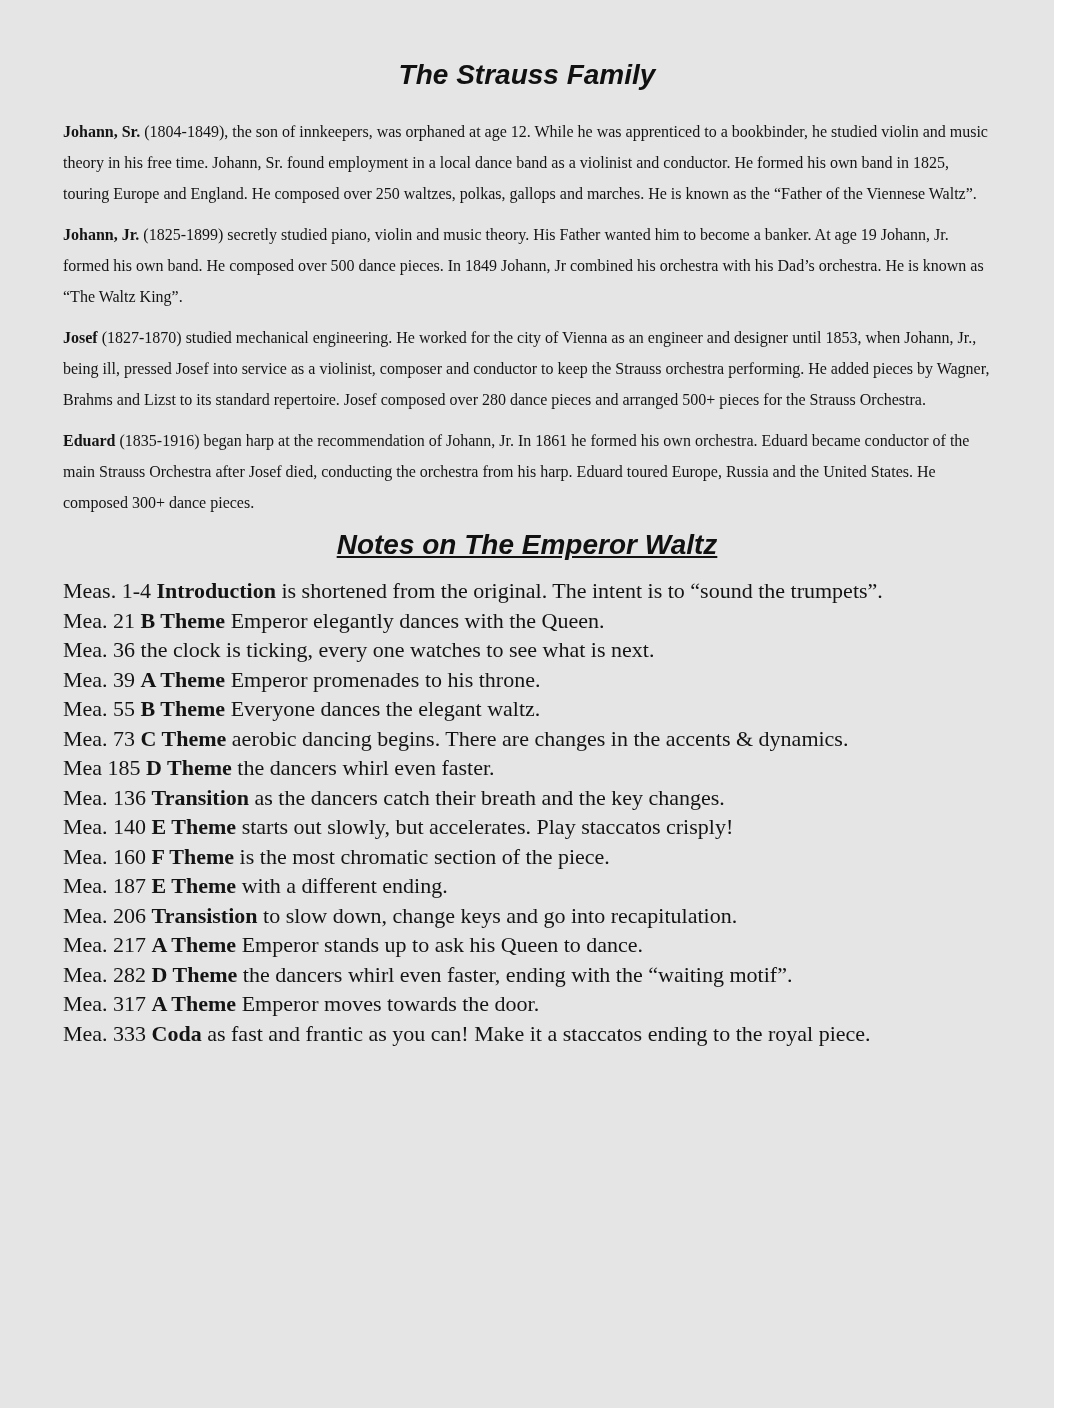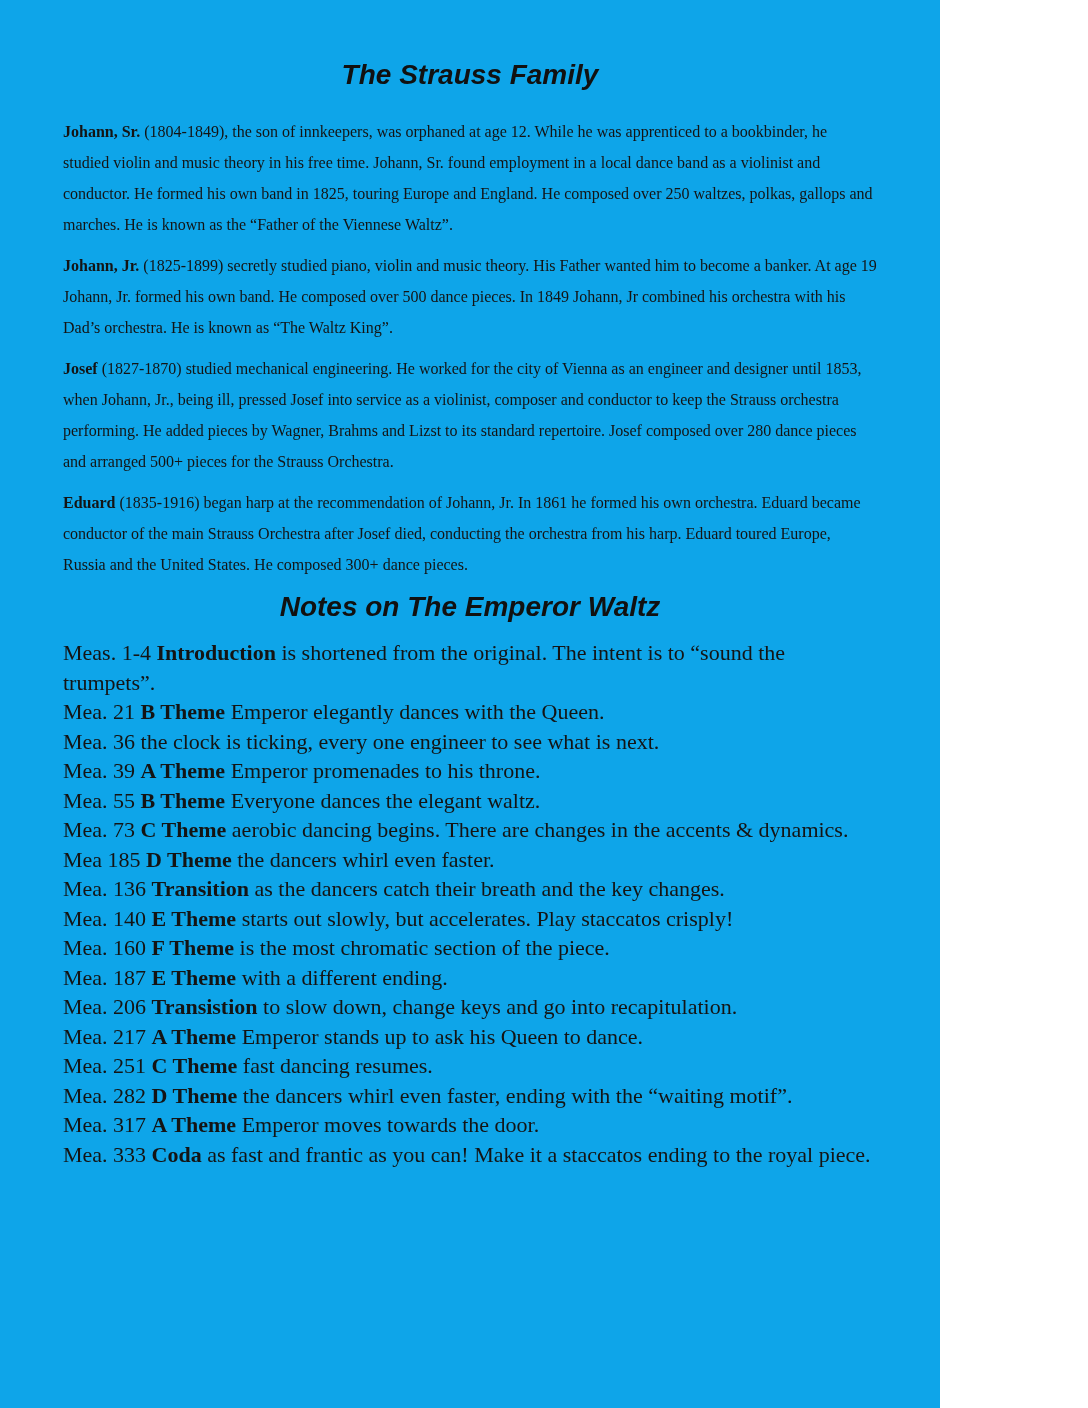--- a/index.html
+++ b/index.html
@@ -2,40 +2,41 @@
 <html><head>
 <meta charset="utf-8">
 <style>
   html, body {
     margin: 0;
     padding: 0;
     background: #ffffff;
   }
   .page {
     position: relative;
-    width: 940px;
+    width: 1054px;
     height: 1408px;
     box-sizing: border-box;
     padding: 58px 63px 0 63px;
-    background: #0ea5e9;
+    background: #e5e5e5;
     color: #141414;
     overflow: hidden;
   }
   .doc-title {
     font-family: "Liberation Sans", sans-serif;
     font-style: italic;
     font-weight: 700;
     font-size: 28px;
     line-height: 34px;
     text-align: center;
     color: #111111;
     margin: 0 0 24px 0;
   }
   .notes-title {
     margin: 4px 0 14px 0;
+    text-decoration: underline;
   }
   .para {
     font-family: Liberation Serif, serif;
     font-size: 16px;
     line-height: 31px;
     margin: 0 0 10px 0;
   }
   .para b {
     font-weight: 700;
   }
@@ -61,29 +62,28 @@
   <p class="para"><b>Johann, Jr.</b> <span>(1825-1899) secretly studied piano, violin and music theory. His Father wanted him to become a banker. At age 19 Johann, Jr. formed his own band. He composed over 500 dance pieces. In 1849 Johann, Jr combined his orchestra with his Dad’s orchestra. He is known as “The Waltz King”.</span></p>
 
   <p class="para"><b>Josef</b> <span>(1827-1870) studied mechanical engineering. He worked for the city of Vienna as an engineer and designer until 1853, when Johann, Jr., being ill, pressed Josef into service as a violinist, composer and conductor to keep the Strauss orchestra performing. He added pieces by Wagner, Brahms and Lizst to its standard repertoire. Josef composed over 280 dance pieces and arranged 500+ pieces for the Strauss Orchestra.</span></p>
 
   <p class="para"><b>Eduard</b> <span>(1835-1916) began harp at the recommendation of Johann, Jr. In 1861 he formed his own orchestra. Eduard became conductor of the main Strauss Orchestra after Josef died, conducting the orchestra from his harp. Eduard toured Europe, Russia and the United States. He composed 300+ dance pieces.</span></p>
 
   <h1 class="doc-title notes-title">Notes on The Emperor Waltz</h1>
 
   <p class="note"><span>Meas. 1-4</span> <b>Introduction</b> <span>is shortened from the original. The intent is to “sound the trumpets”.</span></p>
   <p class="note"><span>Mea. 21</span> <b>B Theme</b> <span>Emperor elegantly dances with the Queen.</span></p>
-  <p class="note"><span>Mea. 36</span> <b></b> <span>the clock is ticking, every one engineer to see what is next.</span></p>
+  <p class="note"><span>Mea. 36</span> <b></b> <span>the clock is ticking, every one watches to see what is next.</span></p>
   <p class="note"><span>Mea. 39</span> <b>A Theme</b> <span>Emperor promenades to his throne.</span></p>
   <p class="note"><span>Mea. 55</span> <b>B Theme</b> <span>Everyone dances the elegant waltz.</span></p>
   <p class="note"><span>Mea. 73</span> <b>C Theme</b> <span>aerobic dancing begins. There are changes in the accents &amp; dynamics.</span></p>
   <p class="note"><span>Mea 185</span> <b>D Theme</b> <span>the dancers whirl even faster.</span></p>
   <p class="note"><span>Mea. 136</span> <b>Transition</b> <span>as the dancers catch their breath and the key changes.</span></p>
   <p class="note"><span>Mea. 140</span> <b>E Theme</b> <span>starts out slowly, but accelerates. Play staccatos crisply!</span></p>
   <p class="note"><span>Mea. 160</span> <b>F Theme</b> <span>is the most chromatic section of the piece.</span></p>
   <p class="note"><span>Mea. 187</span> <b>E Theme</b> <span>with a different ending.</span></p>
   <p class="note"><span>Mea. 206</span> <b>Transistion</b> <span>to slow down, change keys and go into recapitulation.</span></p>
   <p class="note"><span>Mea. 217</span> <b>A Theme</b> <span>Emperor stands up to ask his Queen to dance.</span></p>
-  <p class="note"><span>Mea. 251</span> <b>C Theme</b> <span>fast dancing resumes.</span></p>
   <p class="note"><span>Mea. 282</span> <b>D Theme</b> <span>the dancers whirl even faster, ending with the “waiting motif”.</span></p>
   <p class="note"><span>Mea. 317</span> <b>A Theme</b> <span>Emperor moves towards the door.</span></p>
   <p class="note"><span>Mea. 333</span> <b>Coda</b> <span>as fast and frantic as you can! Make it a staccatos ending to the royal piece.</span></p>
 
 </div>
 
 </body></html>

